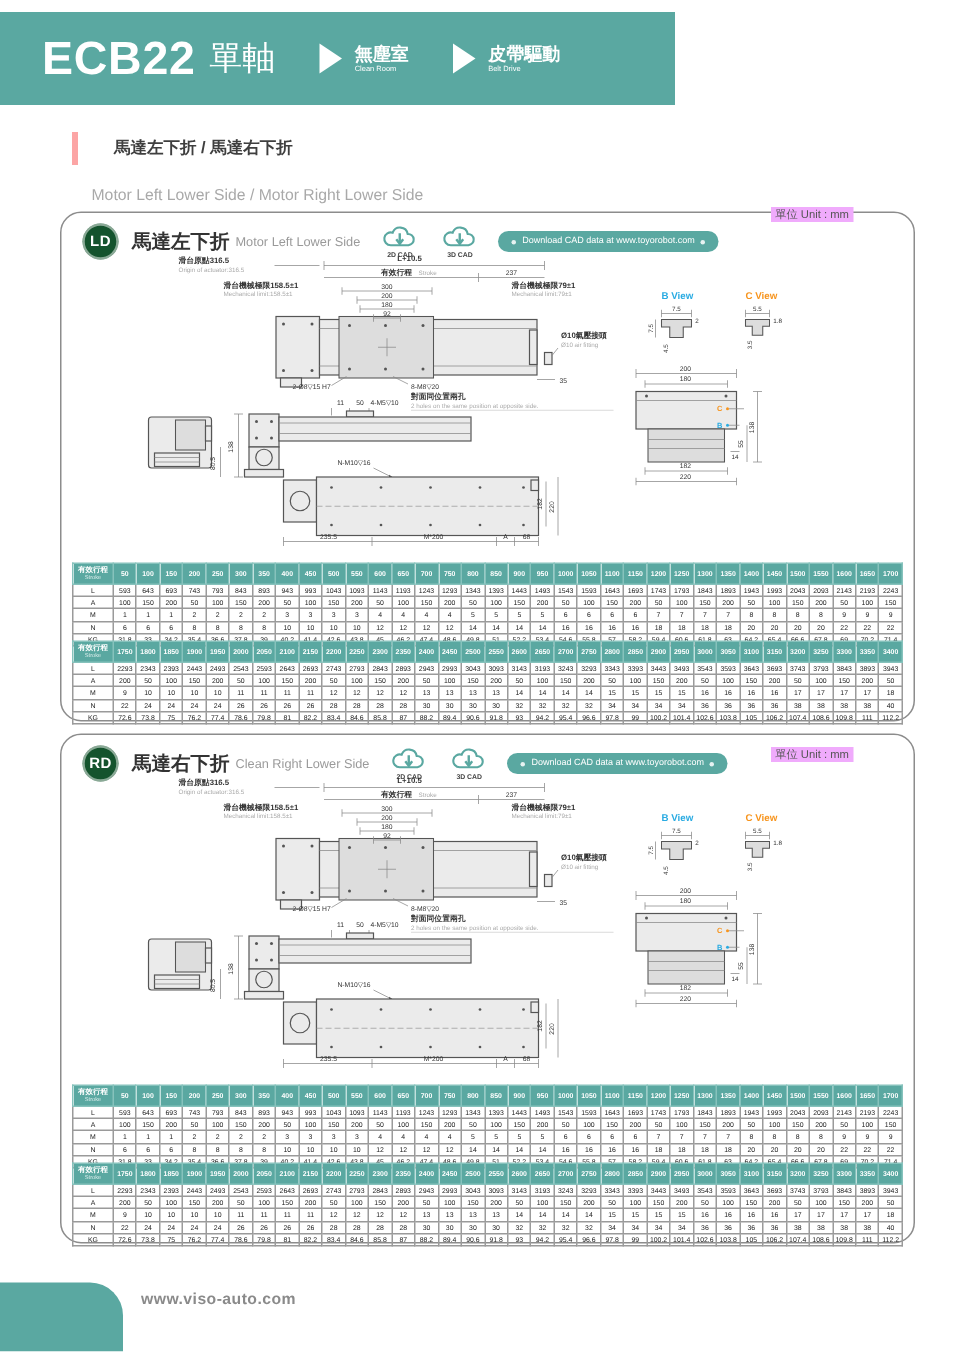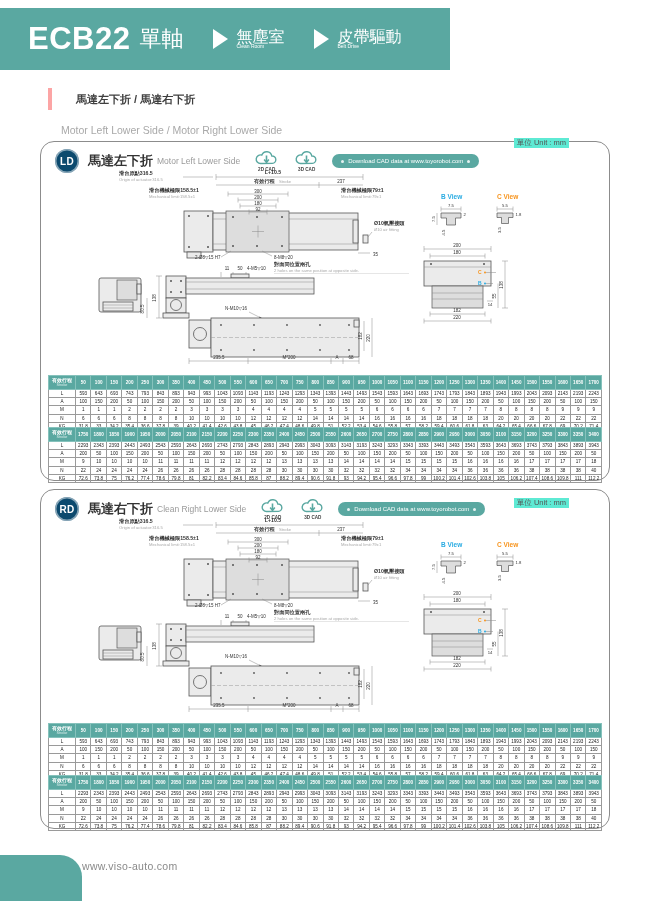--- a/index.html
+++ b/index.html
@@ -8,39 +8,39 @@
 
   
   .topbar{position:absolute;left:0;top:8px;width:450px;height:62px;background:#5aa8a1;
           color:#fff;display:flex;align-items:center}
   .model{font-size:31px;font-weight:bold;margin-left:28px;letter-spacing:.5px}
   .model-zh{font-size:22px;font-weight:normal;margin-left:9px}
   .model-en{font-size:20px;font-weight:normal;margin-left:3px}
   .tag{display:flex;align-items:center;margin-left:30px}
   .tag-arrow{width:0;height:0;border-left:15px solid #fff;border-top:10px solid transparent;
              border-bottom:10px solid transparent;margin-right:8px}
-  .tag-zh{font-size:16px;font-weight:normal;line-height:13px}
+  .tag-zh{font-size:12px;font-weight:bold;line-height:13px}
   .tag-en{font-size:5px;line-height:6px}
 
   
   .section{position:absolute;left:48px;top:88px}
   .sec-title{border-left:4px solid #fca5a5;padding-left:24px;font-size:11px;font-weight:bold;
              color:#3f3f3f;line-height:22px}
   .sec-sub{padding-left:13px;font-size:10.5px;color:#a9a9a9;margin-top:14px}
 
   
   .panel{position:absolute;left:40px;width:568px;height:338px;background:#fff;
          border:1.3px solid #8c8c8c;border-radius:14px}
   .panel:nth-of-type(1){top:141px}
   .panel:nth-of-type(2){top:489px}
   .panel:nth-of-type(1) .unit{top:-4px}
   .panel:nth-of-type(2) .unit{top:8px}
-  .unit{position:absolute;right:40px;font-size:7.5px;color:#555;background:#5eead4;padding:0 3px}
+  .unit{position:absolute;right:40px;font-size:7.5px;color:#555;background:#f0abfc;padding:0 3px}
   .panel-head{position:absolute;left:14px;top:6px;height:26px;display:flex;align-items:center}
-  .badge{width:24px;height:24px;border-radius:50%;background:#0c4a6e;color:#fff;font-size:10px;
+  .badge{width:24px;height:24px;border-radius:50%;background:#14532d;color:#fff;font-size:10px;
          font-weight:bold;display:flex;align-items:center;justify-content:center;
          box-shadow:inset 0 0 0 1.5px rgba(255,255,255,.5);letter-spacing:.3px}
   .ptitle-zh{font-size:13px;font-weight:bold;color:#333;margin-left:9px;white-space:nowrap}
   .ptitle-en{font-size:8.5px;color:#9a9a9a;margin-left:4px;white-space:nowrap}
   .cad{margin-left:13px;display:flex;flex-direction:column;align-items:center;cursor:pointer}
   .cad svg{width:27px;height:16px}
   .cad-label{font-size:4.6px;color:#444;font-weight:bold;margin-top:1px}
   .dl-btn{margin-left:12px;background:#5aa8a1;border-radius:8px;height:14px;display:flex;
           align-items:center;padding:0 5px;color:#fff;font-size:6px;white-space:nowrap;cursor:pointer}
   .dl-btn::before,.dl-btn::after{content:"";width:3px;height:3px;border-radius:50%;
@@ -72,21 +72,21 @@
           white-space:nowrap;overflow:hidden}
   .dim-table thead th{background:#5aa8a1;color:#fff;font-size:4.6px;font-weight:bold;
           height:13px;border-color:#86c2bc}
   .corner .hz{font-size:5px;font-weight:bold;line-height:6px}
   .corner .he{font-size:3.8px;color:#d8ecea;font-weight:normal;line-height:5px}
   .dim-table td{font-size:4.6px;color:#222;height:7.2px;line-height:7.2px}
 
   
   .footer-block{position:absolute;left:0;top:855px;width:82px;height:46px;background:#5aa8a1;
           border-top-right-radius:22px}
-  .footer-url{position:absolute;left:82px;top:860px;font-size:10.5px;font-weight:normal;
+  .footer-url{position:absolute;left:94px;top:860px;font-size:10.5px;font-weight:bold;
           color:#8a8a8a;letter-spacing:.3px}
 </style>
 </head>
 <body>
 
 <header class="topbar">
   <span class="model">ECB22</span>
   <span class="model-zh">單軸</span>
   <div class="tag">
     <span class="tag-arrow"></span>

